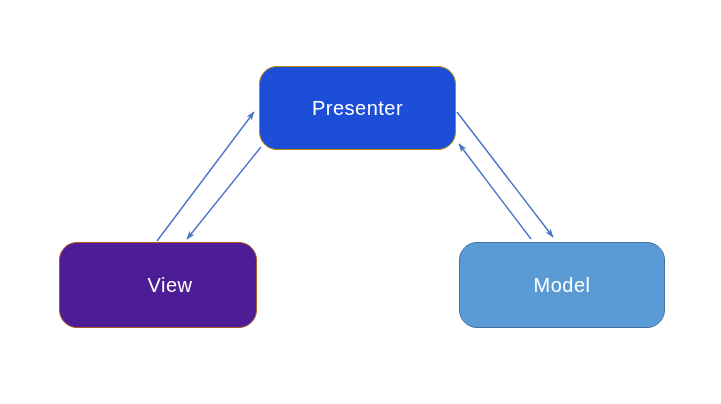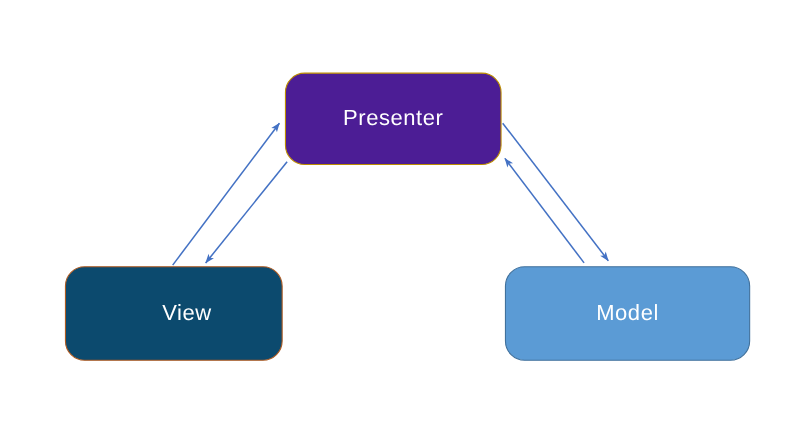--- a/index.html
+++ b/index.html
@@ -29,21 +29,21 @@
     border: 1.5px solid transparent;
     display: flex;
     align-items: center;
     justify-content: center;
     font-size: 20px;
     letter-spacing: 0.5px;
     color: #ffffff;
   }
   #node-presenter { left: 259px; top: 66px;  width: 197px; height: 84px; }
   #node-view      { left: 59px;  top: 242px; width: 198px; height: 86px; }
-  #node-model     { left: 459px; top: 242px; width: 223px; height: 86px; }
+  #node-model     { left: 459px; top: 242px; width: 206px; height: 86px; }
   .arrow-line {
     fill: none;
     stroke-width: 1.4;
   }
   #watermark {
     position: absolute;
     right: 6px;
     bottom: 9px;
     font-size: 14px;
     letter-spacing: 0.2px;
@@ -60,25 +60,25 @@
       <marker id="arrowhead" class="head" markerWidth="10" markerHeight="8" refX="8.5" refY="3.5" orient="auto" markerUnits="userSpaceOnUse">
         <path d="M0.5,0.3 L9,3.5 L0.5,6.7 L2.6,3.5 z" fill="#4472C4"></path>
       </marker>
     </defs>
     <line class="arrow-line" x1="157" y1="241" x2="254" y2="112" marker-end="url(#arrowhead)" stroke="#4472C4"></line>
     <line class="arrow-line" x1="261" y1="147" x2="187" y2="239" marker-end="url(#arrowhead)" stroke="#4472C4"></line>
     <line class="arrow-line" x1="531" y1="239" x2="459" y2="144" marker-end="url(#arrowhead)" stroke="#4472C4"></line>
     <line class="arrow-line" x1="457" y1="112" x2="553" y2="237" marker-end="url(#arrowhead)" stroke="#4472C4"></line>
   </svg>
 
-  <div class="node" id="node-presenter" style="background: #4c1d95; border-color: rgb(188, 140, 0); color: rgb(255, 255, 255);">
+  <div class="node" id="node-presenter" style="background: #1d4ed8; border-color: rgb(188, 140, 0); color: rgb(255, 255, 255);">
     <span>Presenter</span>
   </div>
 
-  <div class="node" id="node-view" style="background: #0c4a6e; border-color: rgb(174, 90, 33); color: rgb(255, 255, 255); padding-left: 24px;">
+  <div class="node" id="node-view" style="background: #4c1d95; border-color: rgb(174, 90, 33); color: rgb(255, 255, 255); padding-left: 24px;">
     <span>View</span>
   </div>
 
   <div class="node" id="node-model" style="background: rgb(91, 155, 213); border-color: rgb(65, 113, 156); color: rgb(255, 255, 255);">
     <span>Model</span>
   </div>
 
 
 </div>
 

